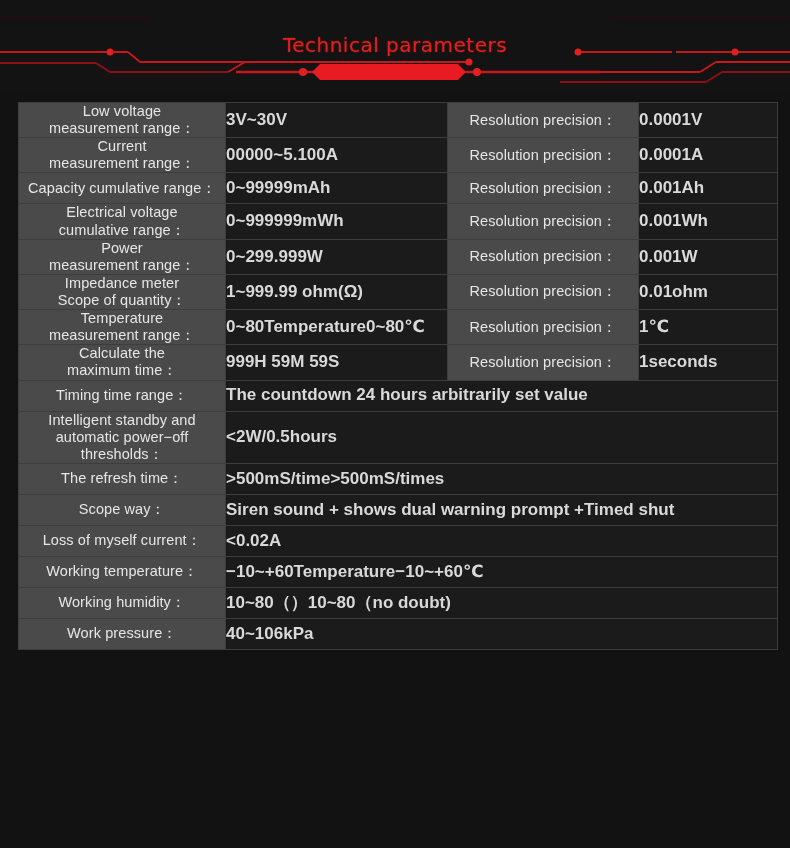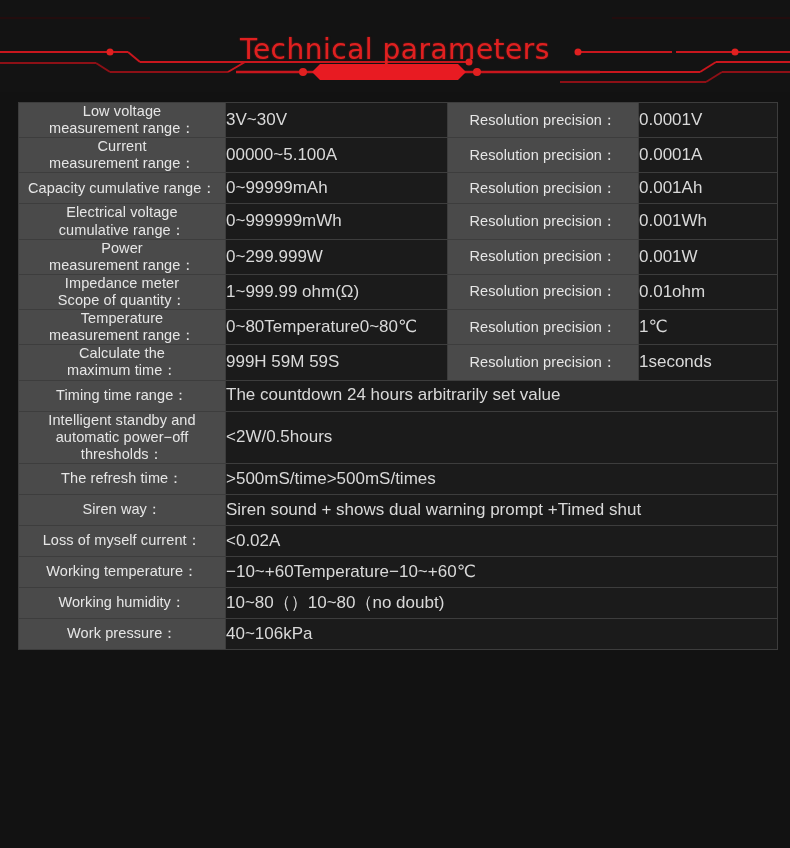--- a/index.html
+++ b/index.html
@@ -28,21 +28,21 @@
   .banner-svg {
     position: absolute;
     left: 0; top: 0;
   }
   .banner-title {
     position: absolute;
     left: 0;
     top: 33px;
     width: 790px;
     text-align: center;
-    font-size: 28px;
+    font-size: 20px;
     letter-spacing: 0.5px;
     color: #e02020;
     font-family: "DejaVu Sans", "Liberation Sans", sans-serif;
     font-weight: 400;
     z-index: 3;
     text-shadow: 0 0 2px rgba(230,30,30,0.55);
   }
 
   
   .table-wrap {
@@ -72,20 +72,21 @@
   }
   td.value {
     background: #1b1b1b;
     color: #d9d9d9;
     text-align: left;
     font-size: 17px;
     line-height: 1.2;
     padding: 5px 9px;
     white-space: nowrap;
     overflow: visible;
+    font-weight: bold;
   }
   td.value.small {
     font-size: 13.5px;
     white-space: normal;
     line-height: 1.25;
   }
   td.value.wide {
     font-size: 17px;
     white-space: normal;
   }
@@ -196,21 +197,21 @@
         </tr>
         <tr class="r-full">
           <td class="label c1">Intelligent standby and<br>automatic power−off<br>thresholds：</td>
           <td class="value wide" colspan="3">&lt;2W/0.5hours</td>
         </tr>
         <tr class="r-full">
           <td class="label c1">The refresh time：</td>
           <td class="value wide" colspan="3">&gt;500mS/time&gt;500mS/times</td>
         </tr>
         <tr class="r-full">
-          <td class="label c1">Siren way：</td>
+          <td class="label c1">Scope way：</td>
           <td class="value wide" colspan="3">Siren sound + shows dual warning prompt  +Timed shut</td>
         </tr>
         <tr class="r-full">
           <td class="label c1">Loss of myself current：</td>
           <td class="value wide" colspan="3">&lt;0.02A</td>
         </tr>
         <tr class="r-full">
           <td class="label c1">Working temperature：</td>
           <td class="value wide" colspan="3">−10~+60Temperature−10~+60℃</td>
         </tr>

